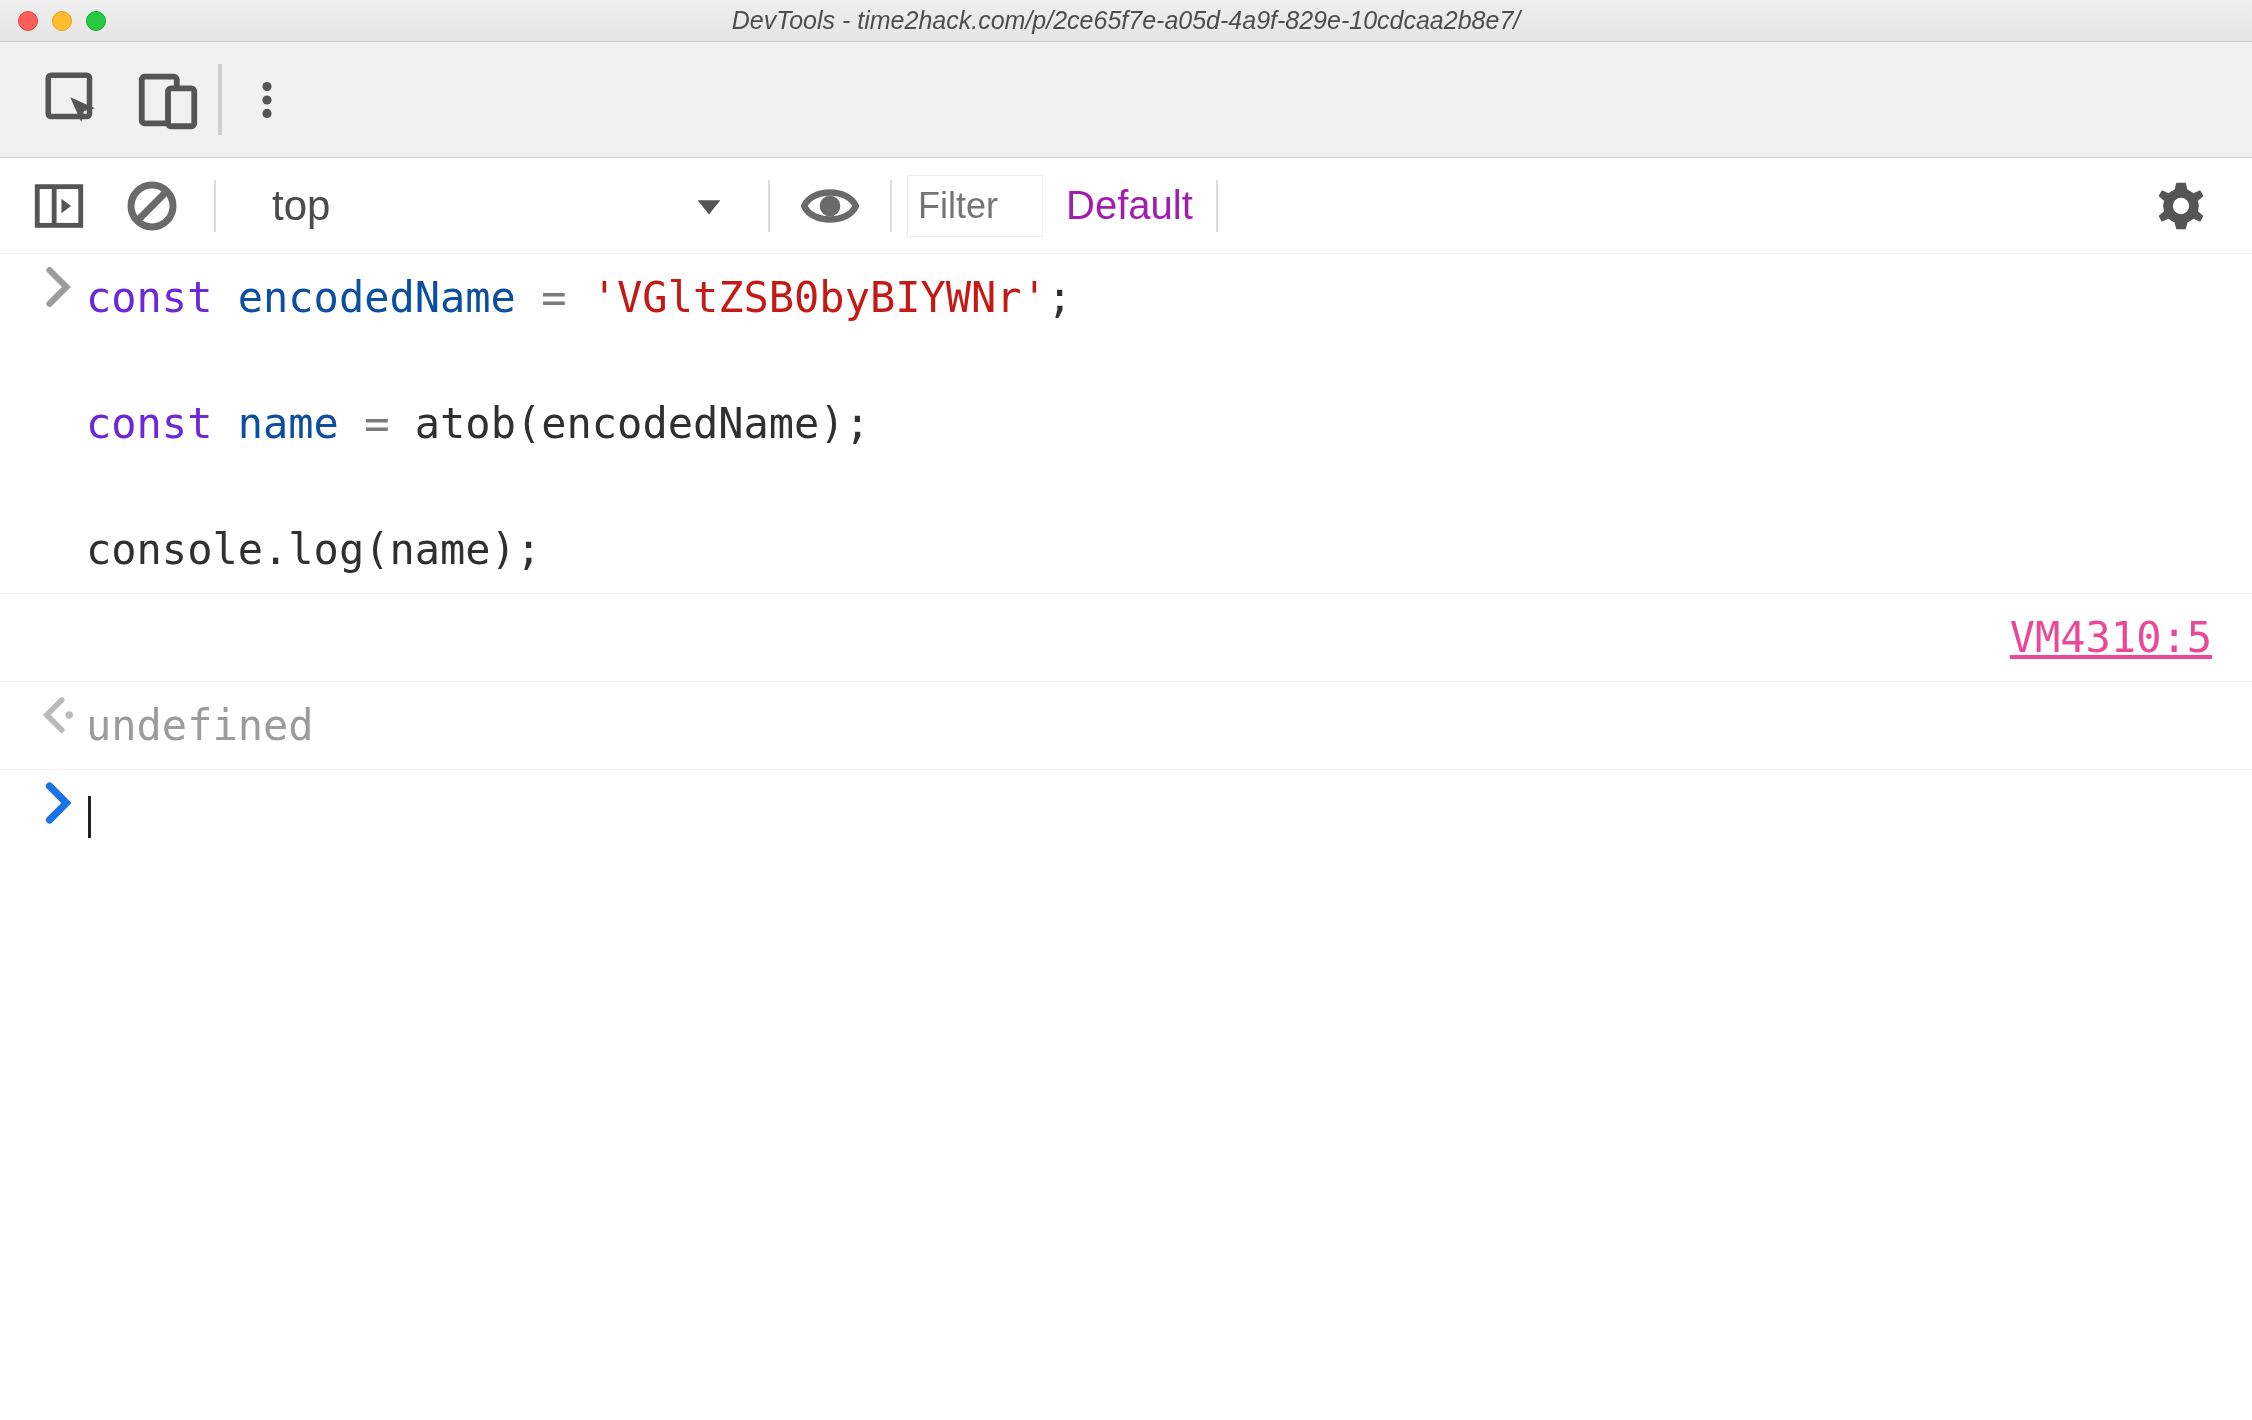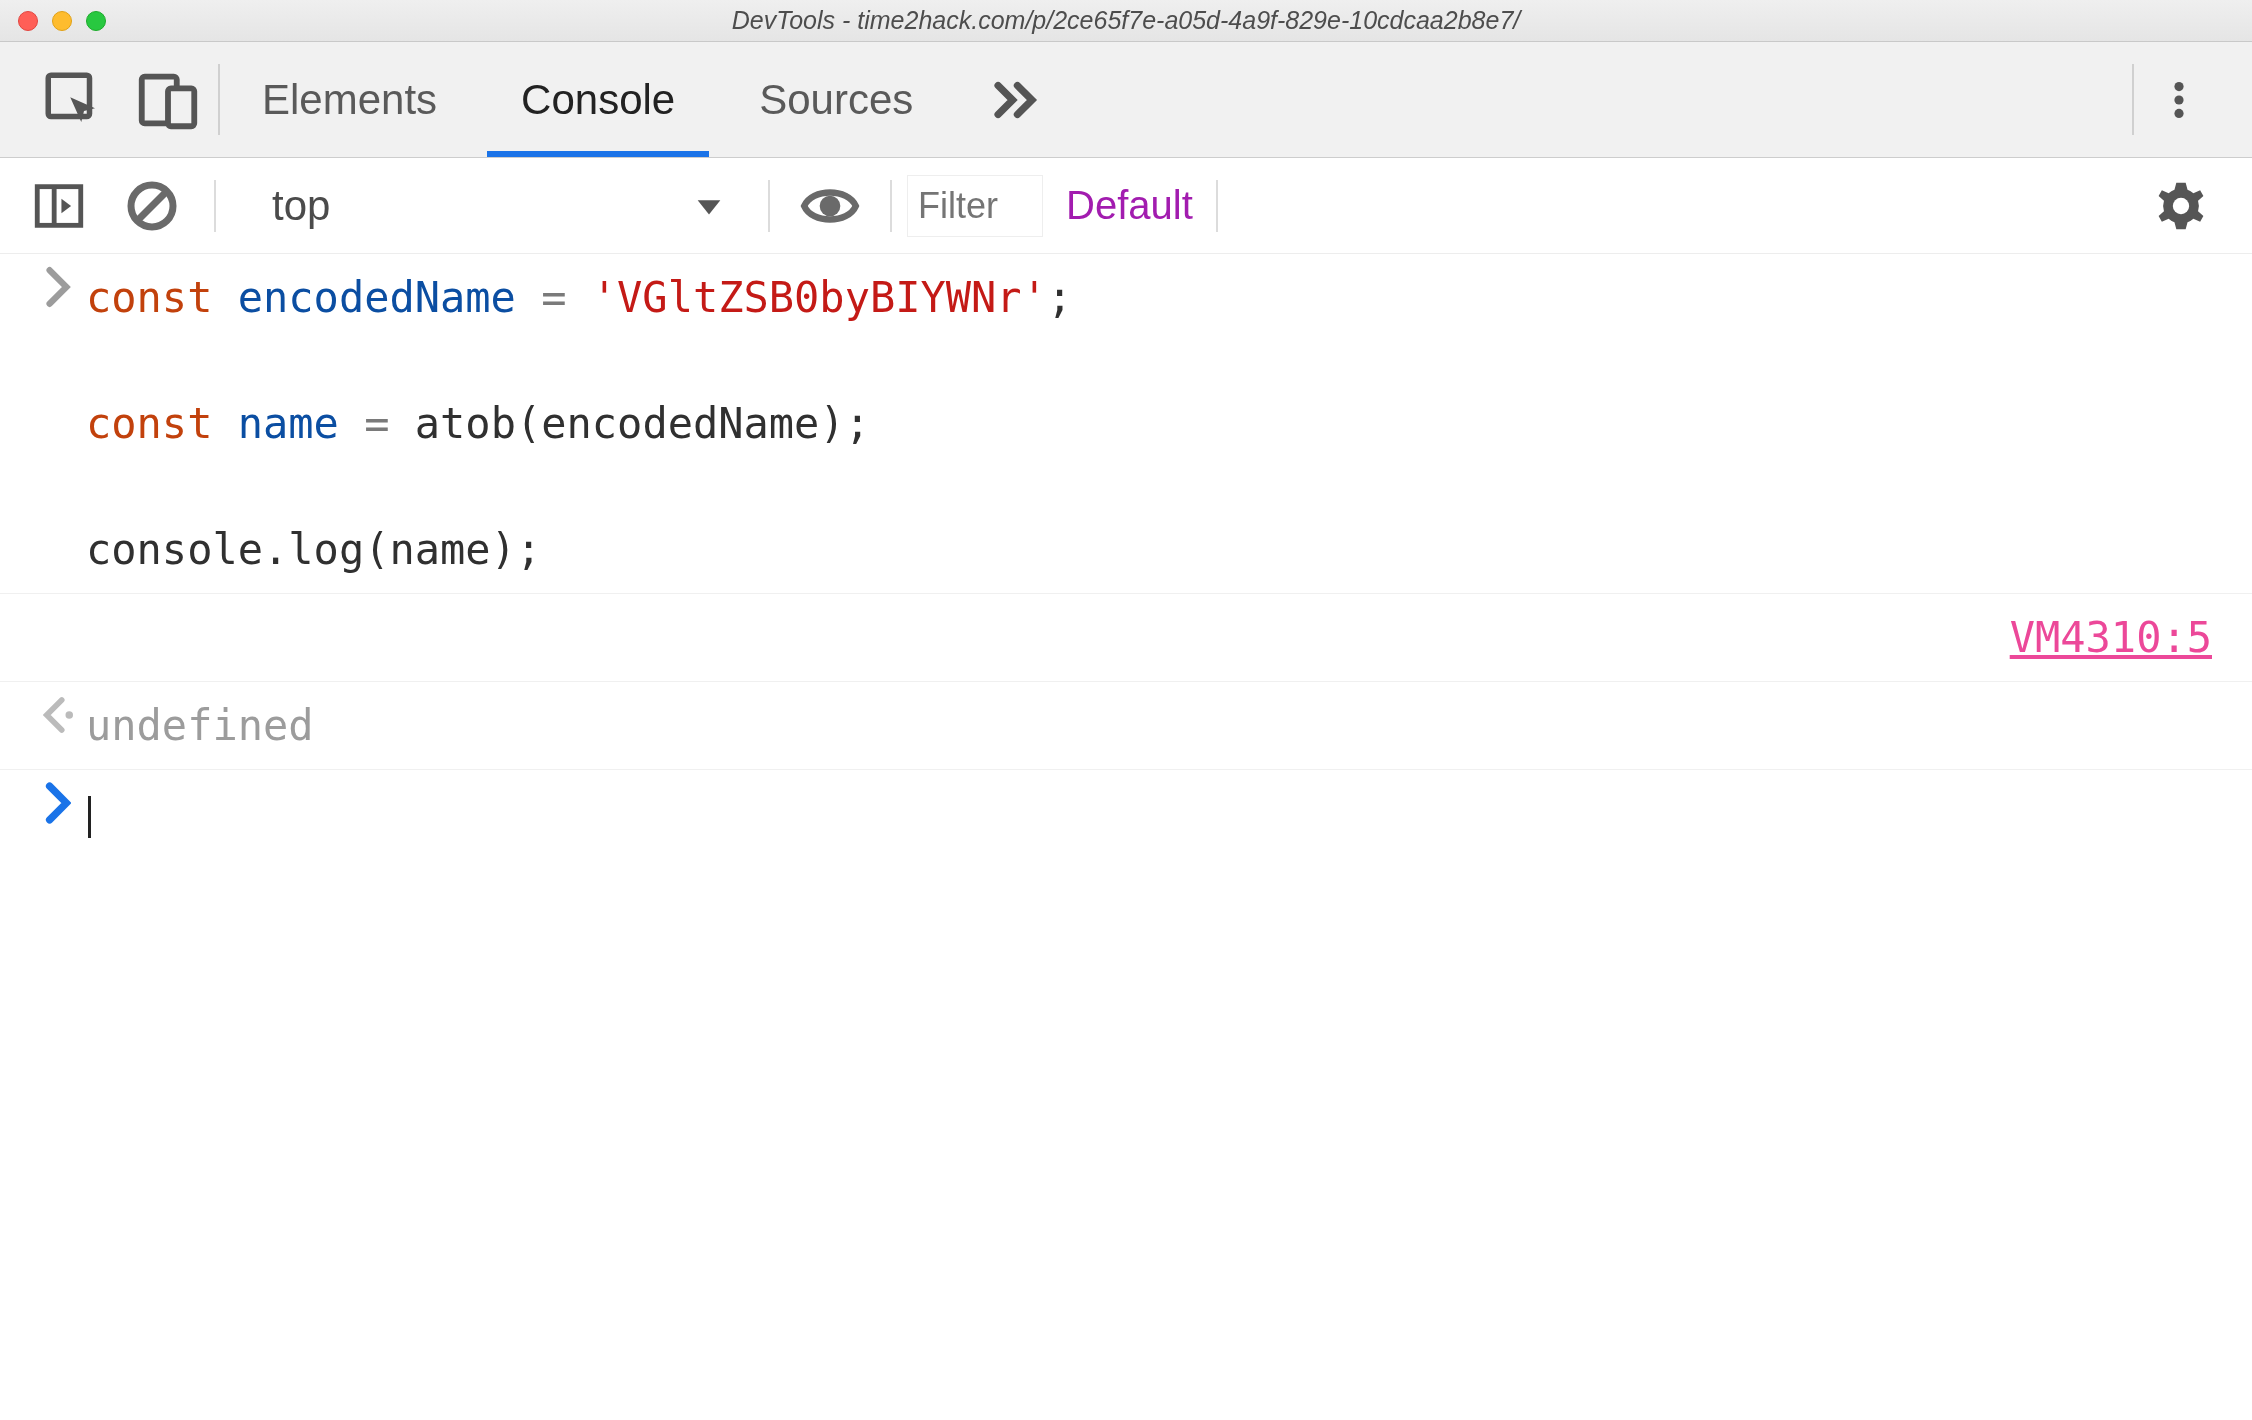--- a/index.html
+++ b/index.html
@@ -155,21 +155,21 @@
   .row-log .c-content { color:#303030; }
   .row-return .gutter { color:#bbbbbb; }
   .row-return .c-content { color:#9c9c9c; }
   .row-prompt .gutter { color:#1a73e8; font-weight:700; }
   .cursor {
     display:inline-block; width:3px; height:42px; background:#222; vertical-align:middle;
     margin-left:2px;
   }
 
   
-  .tok-kw    { color:#c2410c; }
+  .tok-kw    { color:#6d28d9; }
   .tok-var   { color:#0b4ea2; }
   .tok-op    { color:#7a7a7a; }
   .tok-str   { color:#c41a16; }
   .tok-punc  { color:#303030; }
   .tok-id    { color:#303030; }
 
 </style>
 </head>
 <body>
 
@@ -190,37 +190,20 @@
     </svg>
   </div>
   <div class="tab-icon-slot device-icon">
     <svg width="70" height="70" viewBox="0 0 24 24">
       <rect x="3" y="4" width="12" height="16" rx="1" fill="none" stroke="#555" stroke-width="2"></rect>
       <rect x="12" y="8" width="9" height="13" rx="1" fill="#f1f1f1" stroke="#555" stroke-width="2"></rect>
     </svg>
   </div>
   <div class="vdiv"></div>
 
-  <div class="tabs">
-    <div class="tab">
-      <span>Elements</span>
-    </div>
-    <div class="tab active">
-      <span>Console</span>
-    </div>
-    <div class="tab">
-      <span>Sources</span>
-    </div>
-    <div class="overflow-slot">
-      <svg width="58" height="58" viewBox="0 0 24 24">
-        <path d="M5 6 L11 12 L5 18" fill="none" stroke="#555" stroke-width="3" stroke-linecap="round"></path>
-        <path d="M13 6 L19 12 L13 18" fill="none" stroke="#555" stroke-width="3" stroke-linecap="round"></path>
-      </svg>
-    </div>
-  </div>
 
   <div class="vdiv"></div>
   <div class="kebab-slot">
     <svg width="46" height="46" viewBox="0 0 24 24">
       <circle cx="12" cy="5" r="2.4" fill="#555"></circle>
       <circle cx="12" cy="12" r="2.4" fill="#555"></circle>
       <circle cx="12" cy="19" r="2.4" fill="#555"></circle>
     </svg>
   </div>
 </div>

